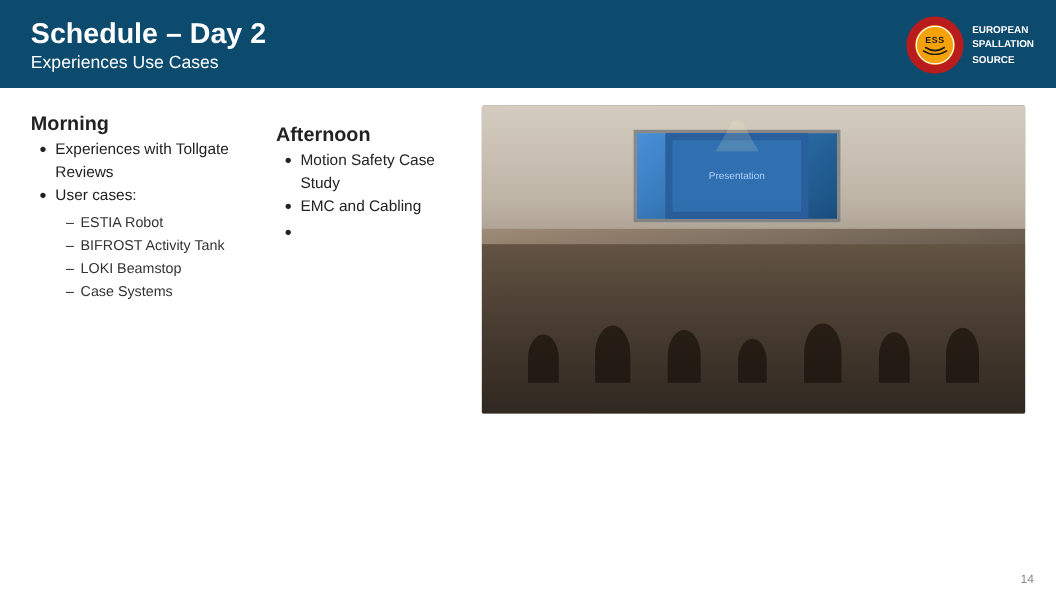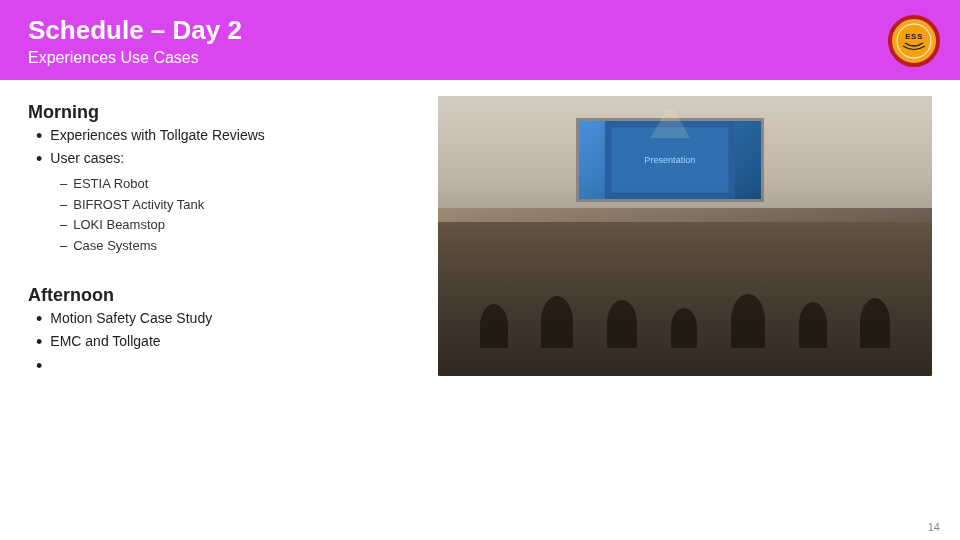--- a/index.html
+++ b/index.html
@@ -7,21 +7,21 @@
       width: 960px;
       height: 540px;
       font-family: 'Segoe UI', Arial, sans-serif;
       background: #ffffff;
       overflow: hidden;
       position: relative;
     }
 
     
     .header {
-      background: #d946ef;
+      background: #0c4a6e;
       padding: 14px 20px 12px 28px;
       display: flex;
       align-items: center;
       justify-content: space-between;
       min-height: 80px;
     }
     .header-text {
       color: #ffffff;
     }
     .header-title {
@@ -46,21 +46,21 @@
       height: 52px;
       border-radius: 50%;
       background: #f5a623;
       display: flex;
       align-items: center;
       justify-content: center;
       font-size: 14px;
       font-weight: 900;
       color: #1a1a1a;
       letter-spacing: 0.5px;
-      border: 4px solid #b91c1c;
+      border: 8px solid #b91c1c;
     }
     .logo-text {
       color: #ffffff;
       font-size: 10px;
       font-weight: 700;
       line-height: 1.4;
       text-transform: uppercase;
     }
 
     
@@ -68,21 +68,21 @@
       display: flex;
       padding: 16px 28px 10px 28px;
       gap: 20px;
       height: calc(540px - 80px - 24px);
     }
 
     
     .left-col {
       flex: 0 0 390px;
       display: flex;
-      flex-direction: column;
+      flex-direction: row;
       gap: 8px;
     }
 
     .section-title {
       font-size: 18px;
       font-weight: 600;
       color: #222;
       margin-bottom: 2px;
       margin-top: 6px;
     }
@@ -216,20 +216,23 @@
   </div>
   <div class="logo-area">
     <div class="logo-circle">
       <svg width="36" height="36" viewBox="0 0 36 36">
         <circle cx="18" cy="18" r="17" fill="#f5a20a" stroke="#fff" stroke-width="1"></circle>
         <text x="18" y="16" text-anchor="middle" font-size="8" font-weight="900" fill="#1a1a1a" font-family="Arial">ESS</text>
         <path d="M9 20 Q18 26 27 20" stroke="#1a1a1a" stroke-width="1.5" fill="none"></path>
         <path d="M7 23 Q18 30 29 23" stroke="#1a1a1a" stroke-width="1.2" fill="none"></path>
       </svg>
     </div>
+    <div class="logo-text" style="white-space:pre-line;font-size:9px;line-height:1.5;">EUROPEAN
+SPALLATION
+SOURCE</div>
   </div>
 </div>
 
 <div class="main-content">
 
   <div class="left-col">
 
     <div>
       <div class="section-title">Morning</div>
       <div class="bullet-item">
@@ -261,21 +264,21 @@
     </div>
 
     <div class="afternoon-section">
       <div class="section-title">Afternoon</div>
       <div class="bullet-item">
         <span class="bullet-dot">•</span>
         <span>Motion Safety Case Study</span>
       </div>
       <div class="bullet-item">
         <span class="bullet-dot">•</span>
-        <span>EMC and Tollgate</span>
+        <span>EMC and Cabling</span>
       </div>
       <div class="bullet-item">
         <span class="bullet-dot">•</span>
       </div>
     </div>
 
   </div>
 
   <div class="right-col">
     <div class="conference-image">

